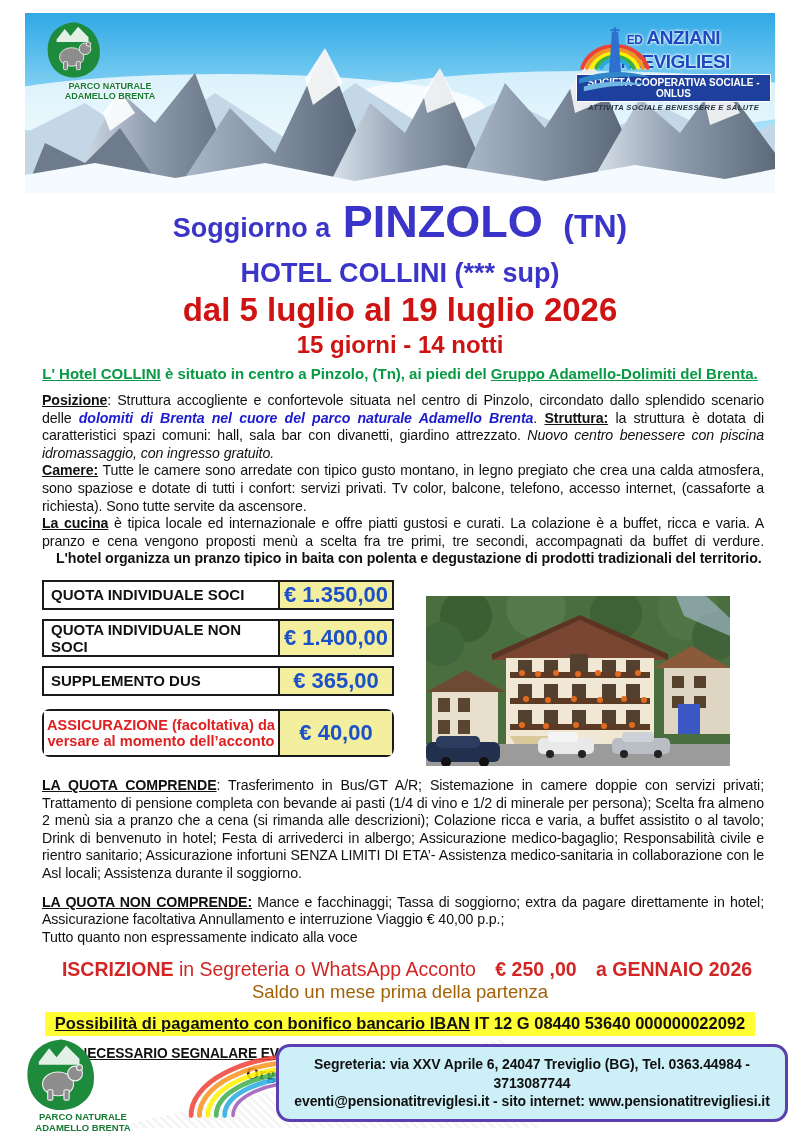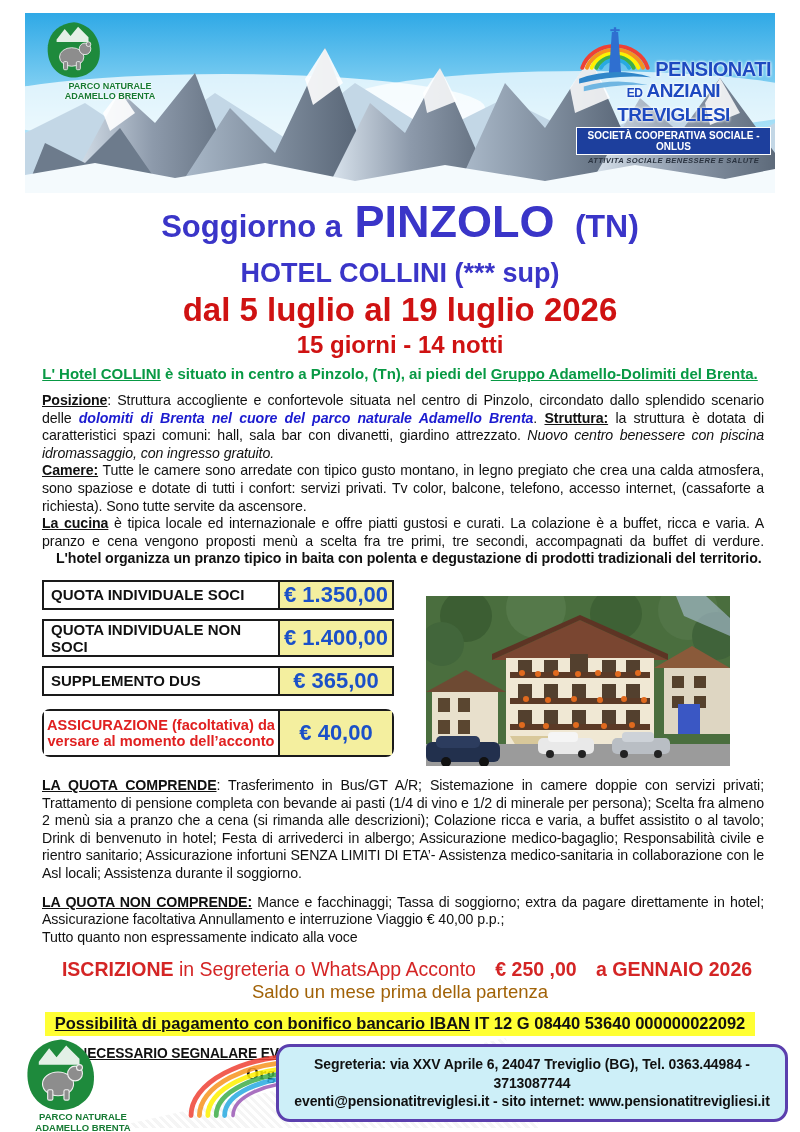--- a/index.html
+++ b/index.html
@@ -18,21 +18,21 @@
   .coop-l2{text-align:center;font-size:19px;font-weight:bold;color:#1d49c0;letter-spacing:-0.5px;
            text-shadow:0 0 3px #fff,0 0 3px #fff;line-height:21px;}
   .coop-l2 .small{font-size:12px;}
   .coop-bar{margin-top:2px;background:#1d3f9d;border:1px solid #fff;color:#fff;
             font-size:10px;font-weight:bold;text-align:center;padding:2px 2px;letter-spacing:0px;}
   .coop-tag{margin-top:1px;text-align:center;font-size:7.6px;font-weight:bold;font-style:italic;
             color:#2a3340;letter-spacing:0.4px;}
   
   .content{position:absolute;left:0;top:193px;width:800px;}
   .t1{text-align:center;margin-top:4px;color:#3a35c8;font-weight:bold;line-height:50px;}
-  .t1 .pre{font-size:31px;}
+  .t1 .pre{font-size:27px;}
   .t1 .place{font-size:45px;margin-left:8px;}
   .t1 .prov{font-size:32px;margin-left:16px;}
   .t2{text-align:center;color:#3a35c8;font-weight:bold;font-size:27px;line-height:33px;}
   .t3{text-align:center;color:#cf1212;font-weight:bold;font-size:33px;line-height:40px;}
   .t4{text-align:center;color:#cf1212;font-weight:bold;font-size:24px;line-height:30px;}
   .intro{text-align:center;color:#089944;font-weight:bold;font-size:15px;margin-top:5px;}
   .intro .u{text-decoration:underline;}
   
   .bodytext{margin:10px 36px 0 42px;font-size:14.2px;line-height:17.6px;text-align:justify;
             letter-spacing:-0.1px;}
@@ -152,21 +152,20 @@
           <path d="M20 52 A32 28 0 0 1 80 52" stroke="#fff200" stroke-width="5"></path>
           <path d="M26 52 A26 23 0 0 1 74 52" stroke="#3fae49" stroke-width="5"></path>
           <path d="M32 52 A20 18 0 0 1 68 52" stroke="#28aae1" stroke-width="5"></path>
         </g>
         <polygon points="46,6 54,6 58,62 42,62" fill="#2f6fd0"></polygon>
         <rect x="48.5" y="0" width="3" height="8" fill="#2f6fd0"></rect>
         <rect x="44" y="2.5" width="12" height="2.5" fill="#2f6fd0"></rect>
         <path d="M4 66 Q48 50 96 64 Q52 60 4 72 Z" fill="#2f86c9"></path>
         <path d="M10 76 Q50 64 92 74 Q52 72 10 82 Z" fill="#6fb6e2"></path>
       </svg>
-      <div class="coop-l1">PENSIONATI</div>
       <div class="coop-l2"><span class="small">ED</span> <span>ANZIANI TREVIGLIESI</span></div>
       <div class="coop-bar">SOCIETÀ COOPERATIVA SOCIALE - ONLUS</div>
       <div class="coop-tag">ATTIVITA SOCIALE BENESSERE E SALUTE</div>
     </div>
   </div>
 
   <div class="content">
 
     <div class="t1">
       <span class="pre">Soggiorno a</span>

